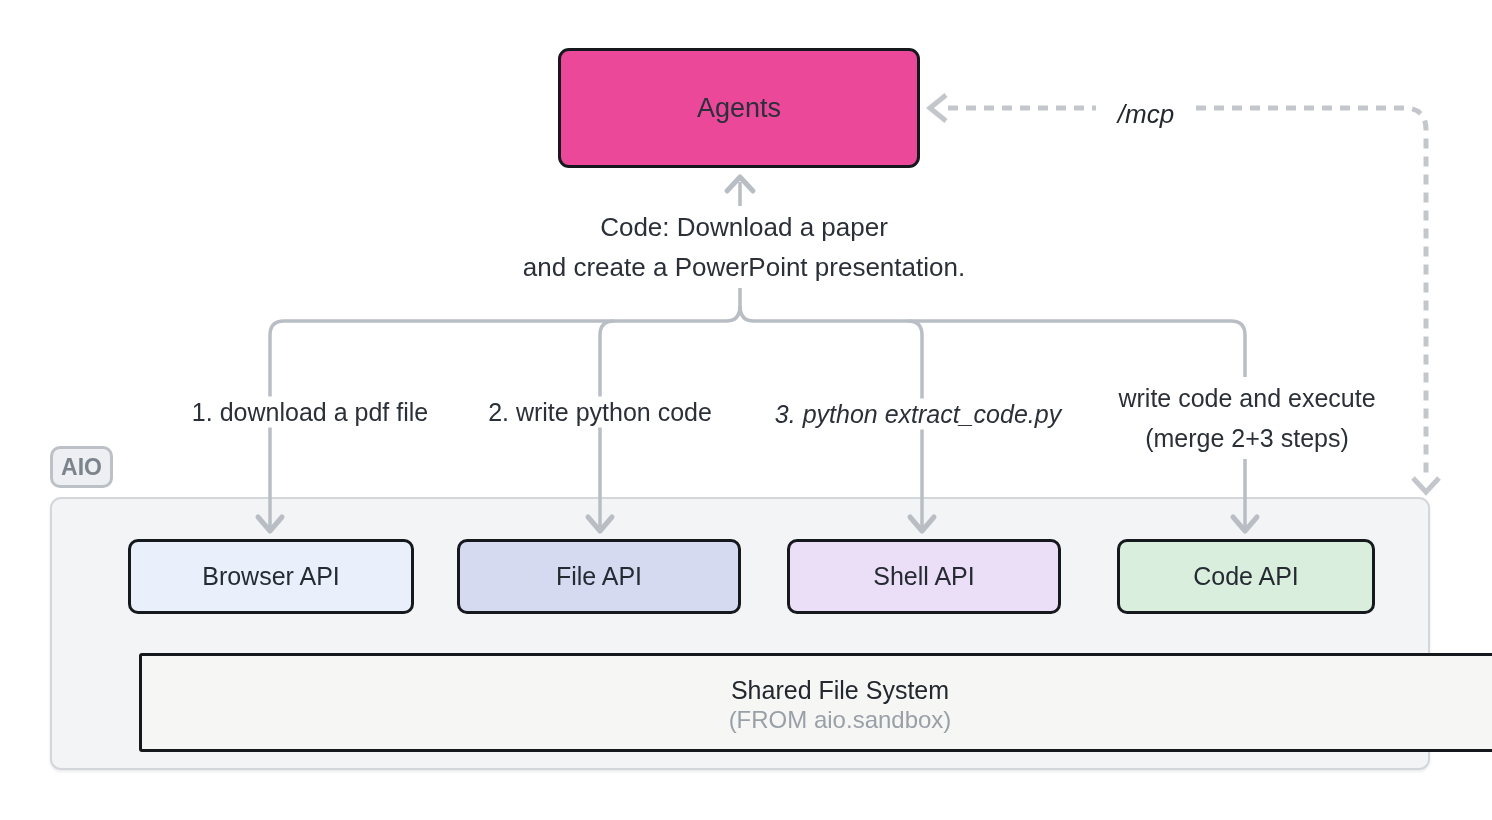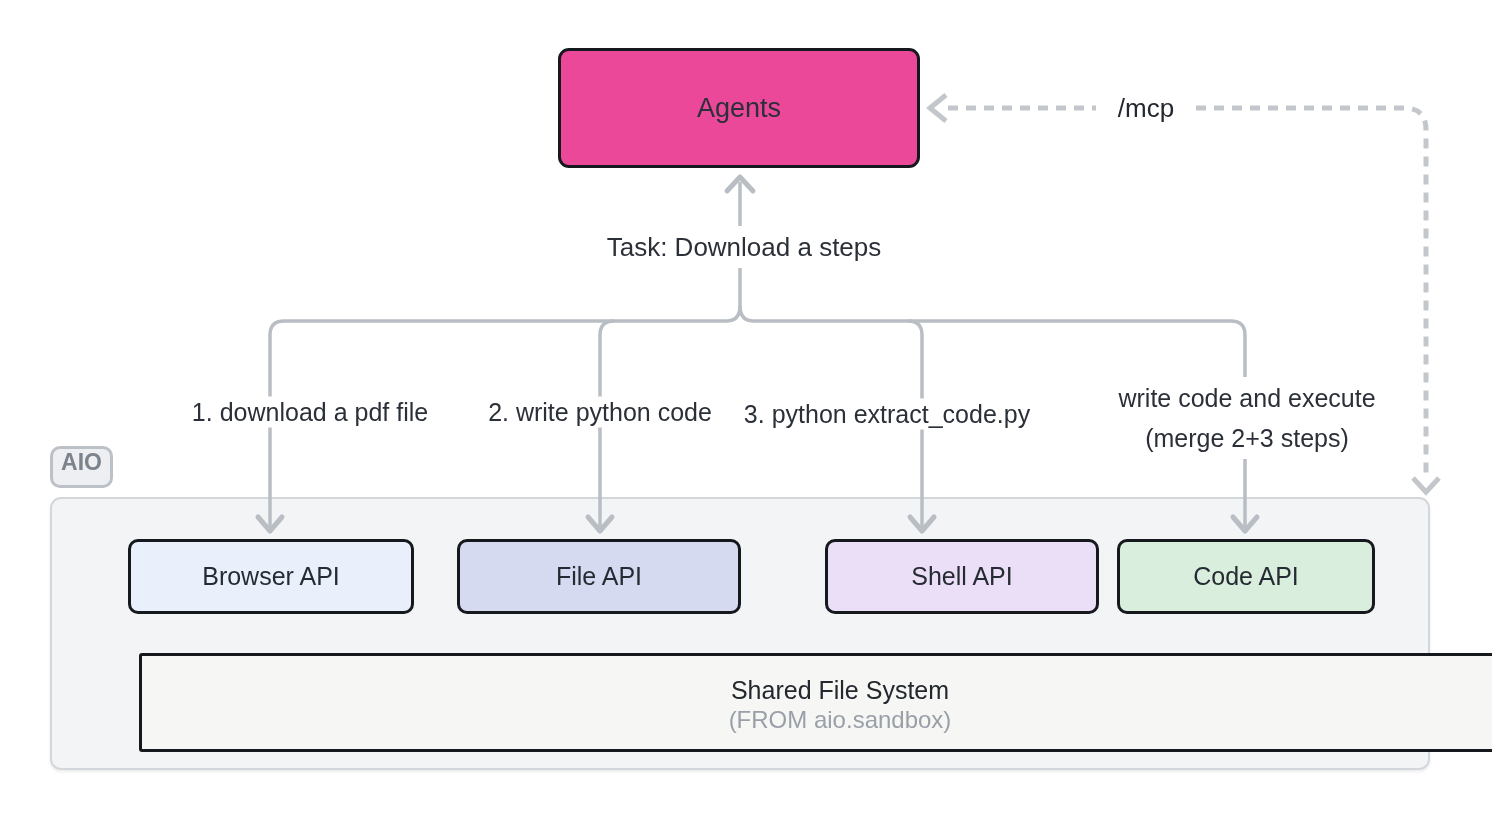--- a/index.html
+++ b/index.html
@@ -21,49 +21,49 @@
     background:#f3f4f6;border:2px solid #d3d7db;border-radius:11px;
     box-shadow:0 2px 3px rgba(0,0,0,0.08);z-index:1;
   }
   
   .api-box{
     top:539px;height:75px;box-sizing:border-box;border:3.5px solid #15181d;border-radius:10px;
     display:flex;align-items:center;justify-content:center;font-size:25px;color:#262b33;z-index:2;
   }
   .api-browser{left:128px;width:286px;}
   .api-file{left:457px;width:284px;text-align:right;}
-  .api-shell{left:825px;width:274px;}
+  .api-shell{left:787px;width:274px;}
   .api-code{left:1117px;width:258px;justify-content:center;}
   
   .shared-box{
     left:139px;top:653px;width:1402px;height:99px;box-sizing:border-box;
     background:#f6f6f5;border:3.5px solid #15181d;border-radius:3px;
     display:flex;flex-direction:column;align-items:center;justify-content:center;z-index:2;
   }
   .shared-title{font-size:25px;color:#23272e;line-height:34px;}
   .shared-subtitle{font-size:24px;color:#9aa0a8;line-height:26px;}
   
   .aio-badge{
     left:50px;top:446px;width:63px;height:42px;box-sizing:border-box;
     background:#edeff2;border:3px solid #bcc1c7;border-radius:10px;
-    display:flex;justify-content:center;
+    display:flex;align-items:center;justify-content:center;
     font-size:23px;font-weight:bold;color:#7c838c;z-index:4;
   }
   
   .lbl{
     background:#ffffff;white-space:nowrap;text-align:center;z-index:4;
     transform:translate(-50%,-50%);padding:1px 5px;
   }
   .task-label{left:744px;top:247px;font-size:26px;line-height:40px;color:#2b3038;}
   .branch-label{font-size:25px;color:#2b3038;}
   .b1{left:270px;top:412px;margin-left:40px;}
   .b2{left:600px;top:412px;}
-  .b3{left:887px;top:414px;}
+  .b3{left:918px;top:414px;font-style:italic;}
   .b4{left:1247px;top:418px;line-height:40px;}
-  .mcp-label{left:1146px;top:108px;font-size:26px;color:#23272e;}
+  .mcp-label{left:1146px;top:114px;font-size:26px;color:#23272e;font-style:italic;}
   
   .connector-layer{left:0;top:0;z-index:3;pointer-events:none;}
   .solid-line{stroke:#b9bec5;stroke-width:3.5;fill:none;}
   .arrow-head{stroke:#b9bec5;stroke-width:5;fill:none;stroke-linecap:round;stroke-linejoin:round;}
   .dash-line{stroke:#c3c7cc;stroke-width:5;fill:none;stroke-dasharray:10 8;}
   .dash-head{stroke:#c3c7cc;stroke-width:5;fill:none;stroke-linecap:butt;stroke-linejoin:miter;}
 </style>
 </head>
 <body>
 
@@ -108,21 +108,22 @@
     <path class="arrow-head" d="M 910 517 L 922 531 L 934 517"></path>
     <path class="arrow-head" d="M 1233 517 L 1245 531 L 1257 517"></path>
 
     <path class="dash-line" d="M 948 108 L 1096 108"></path>
     <path class="dash-line" d="M 1196 108 L 1404 108 Q 1426 108 1426 130 L 1426 478"></path>
     <path class="dash-head" d="M 946 95 L 930 108 L 946 121"></path>
     <path class="dash-head" d="M 1413 478 L 1426 492 L 1439 478"></path>
   </svg>
 
   <div class="abs lbl task-label">
-    <div>Task: Download a steps</div>
+    <div>Code: Download a paper</div>
+    <div>and create a PowerPoint presentation.</div>
   </div>
 
   <div class="abs lbl branch-label b1">1. download a pdf file</div>
   <div class="abs lbl branch-label b2">2. write python code</div>
   <div class="abs lbl branch-label b3">3. python extract_code.py</div>
   <div class="abs lbl branch-label b4">
     <div>write code and execute</div>
     <div>(merge 2+3 steps)</div>
   </div>
 

